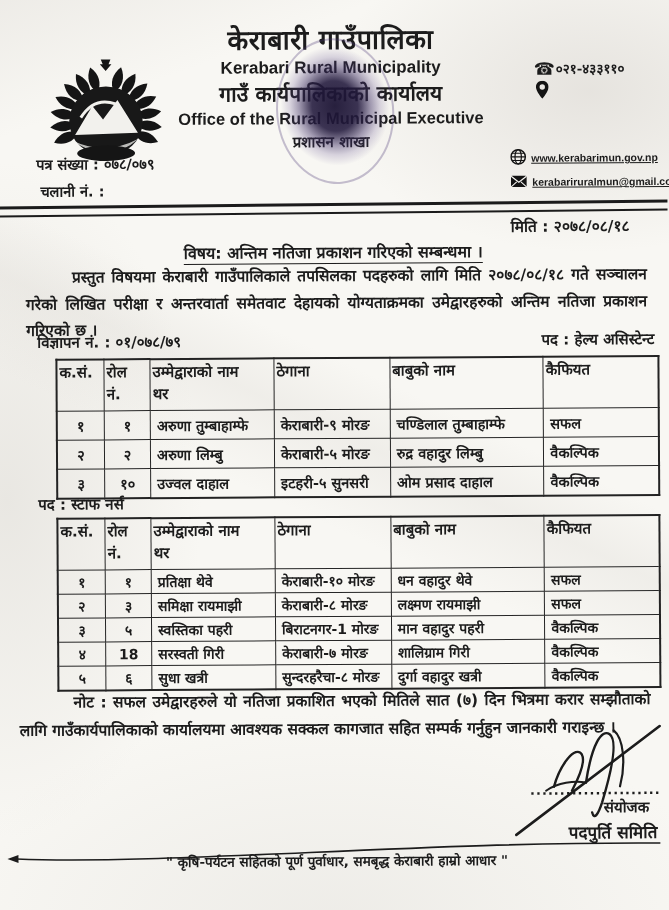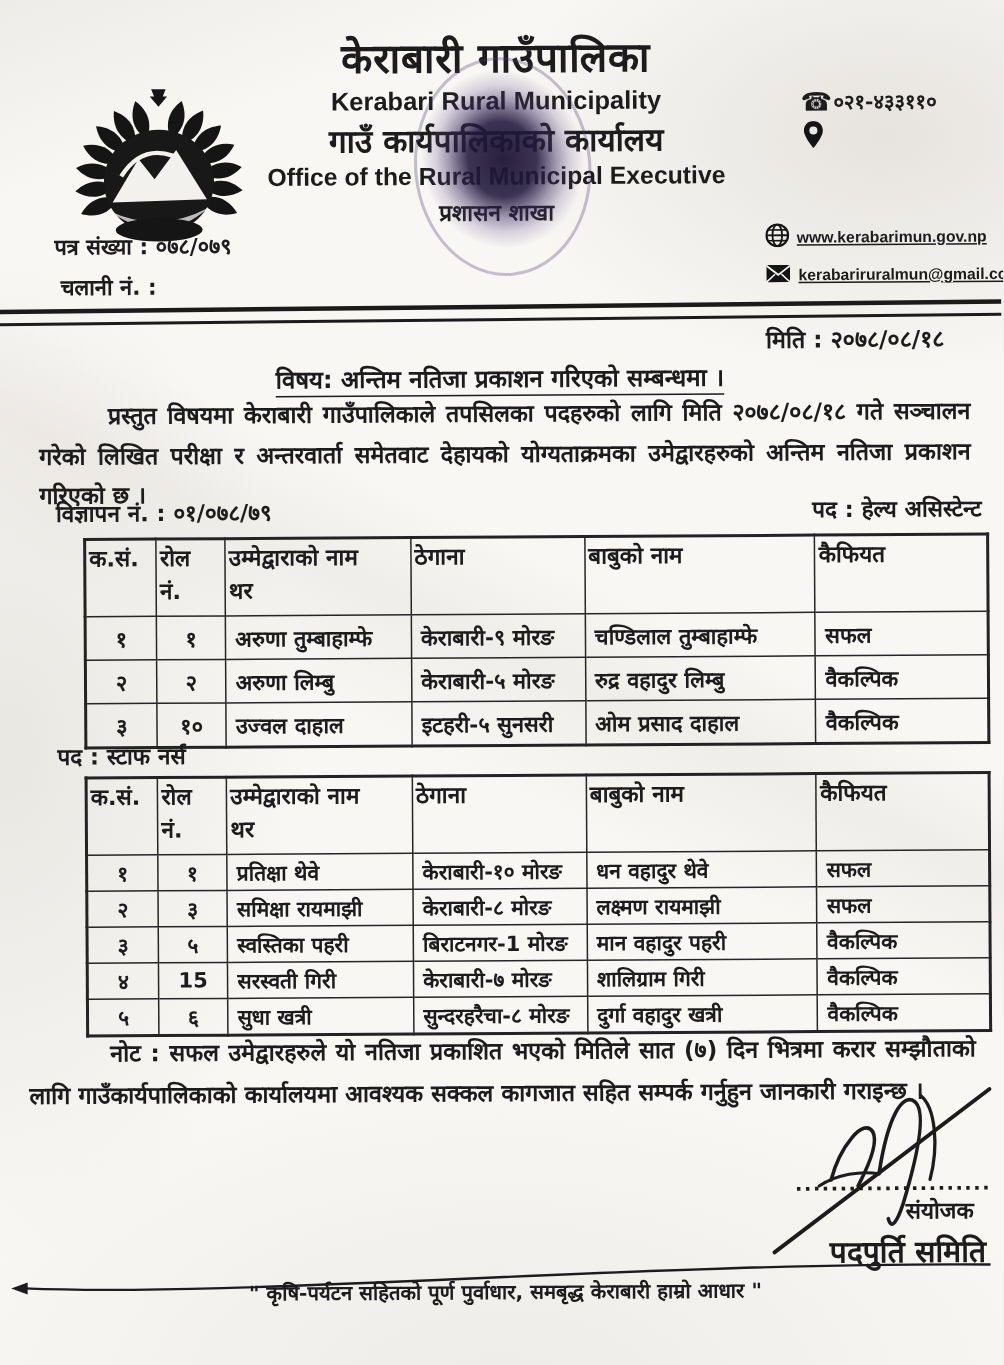--- a/index.html
+++ b/index.html
@@ -64,21 +64,21 @@
   .tw2 td{height:21px;font-size:14px;}
   .doc-table td.c0,.doc-table td.c1{text-align:center;}
   .c0{width:7.4%}.c1{width:7.2%}.c2{width:20.8%}.c3{width:19.4%}.c4{width:26%}.c5{width:19.2%}
   .note-par{position:absolute;left:18px;right:20px;top:688px;font-size:15.5px;font-weight:700;
     line-height:1.8;text-align:justify;text-indent:54px;}
   
   .sig{position:absolute;left:500px;top:726px;width:165px;height:126px;z-index:4;}
   .sig-svg{position:absolute;left:0;top:0;}
   .sig-dots{position:absolute;left:28px;top:58px;font-size:13px;font-weight:700;letter-spacing:1px;}
   .sig-role{position:absolute;right:18px;top:72px;font-size:15px;font-weight:700;}
-  .sig-com{position:absolute;right:10px;top:96px;font-size:20px;font-weight:700;}
+  .sig-com{position:absolute;right:10px;top:96px;font-size:17px;font-weight:700;}
   
   .foot-line{position:absolute;left:2px;top:836px;}
   .slogan{position:absolute;left:0;right:0;top:852px;text-align:center;font-size:13.5px;font-weight:700;}
 </style>
 </head>
 <body>
 
 <div class="page">
   <div class="doc">
 
@@ -256,21 +256,21 @@
             <tr>
               <td class="c0">३</td>
               <td class="c1">५</td>
               <td class="c2">स्वस्तिका पहरी</td>
               <td class="c3">बिराटनगर-1 मोरङ</td>
               <td class="c4">मान वहादुर पहरी</td>
               <td class="c5">वैकल्पिक</td>
             </tr>
             <tr>
               <td class="c0">४</td>
-              <td class="c1">15</td>
+              <td class="c1">18</td>
               <td class="c2">सरस्वती गिरी</td>
               <td class="c3">केराबारी-७ मोरङ</td>
               <td class="c4">शालिग्राम गिरी</td>
               <td class="c5">वैकल्पिक</td>
             </tr>
             <tr>
               <td class="c0">५</td>
               <td class="c1">६</td>
               <td class="c2">सुधा खत्री</td>
               <td class="c3">सुन्दरहरैचा-८ मोरङ</td>

